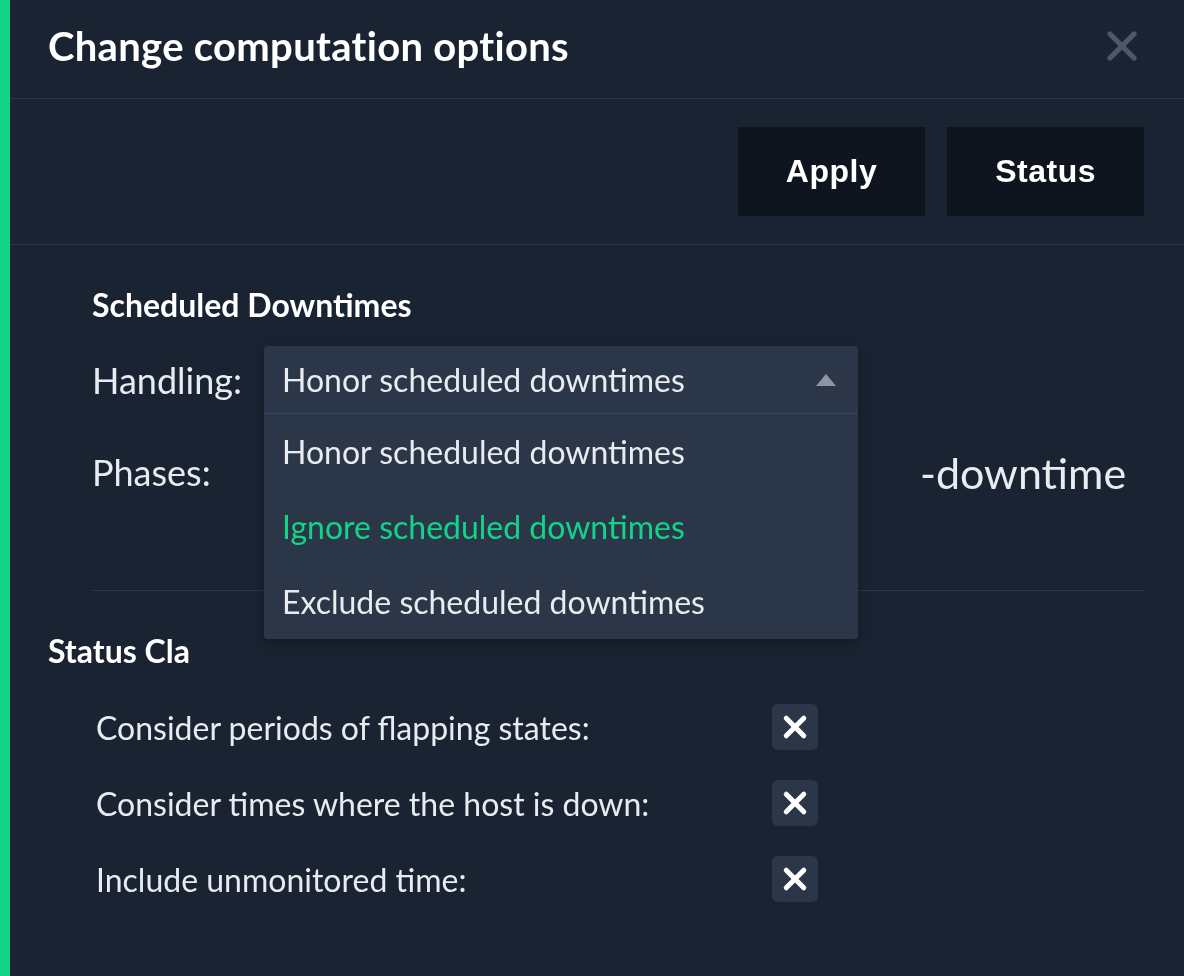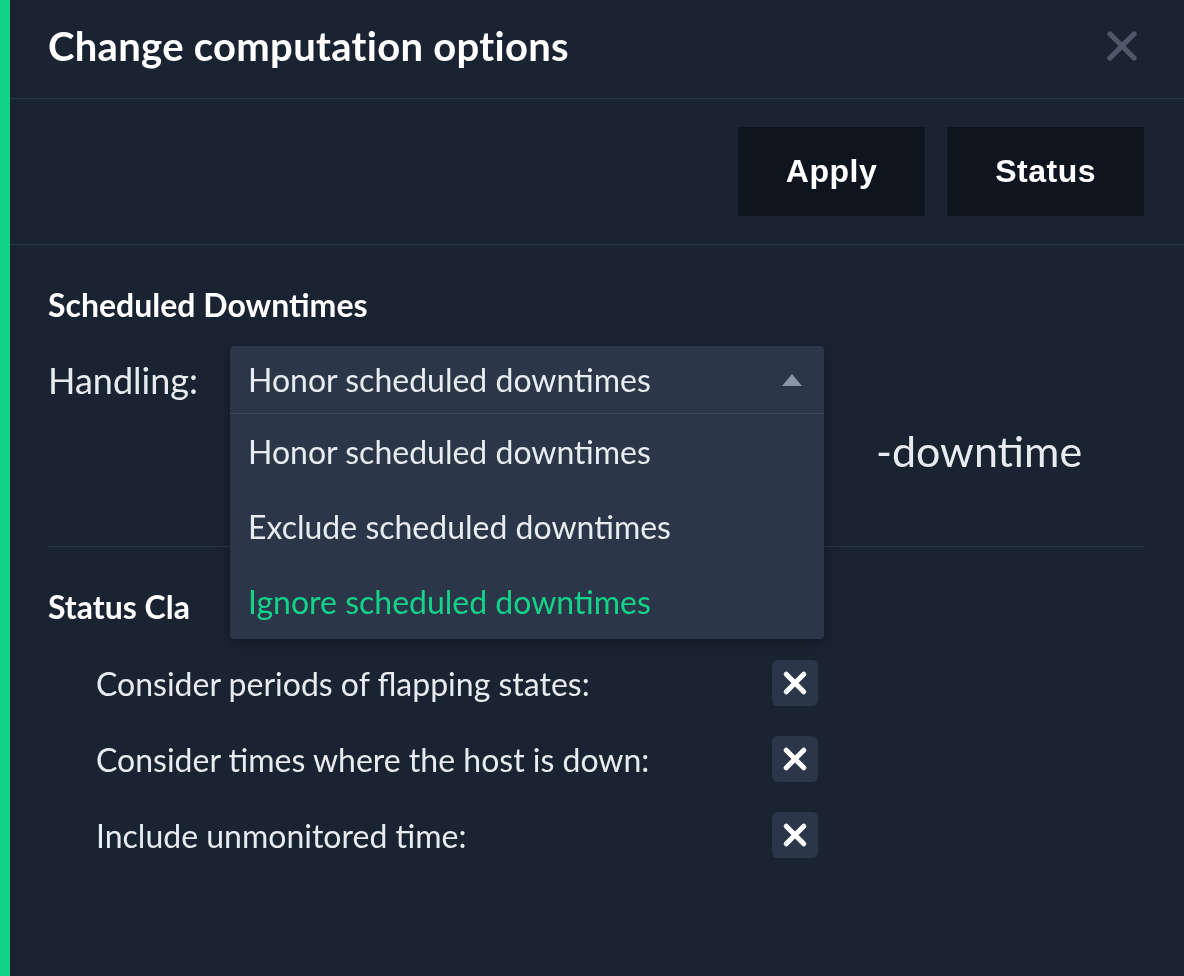--- a/index.html
+++ b/index.html
@@ -61,20 +61,21 @@
       border-radius: 0;
       color: #ffffff;
       font-size: 32px;
       font-weight: 700;
       padding: 26px 48px;
       cursor: pointer;
       letter-spacing: 0.5px;
     }
     .section {
       padding: 40px 40px 0 38px;
+      margin-left: 44px;
     }
     .section-title {
       font-size: 32px;
       font-weight: 700;
       color: #ffffff;
       margin-bottom: 34px;
     }
     .field-row {
       display: flex;
       align-items: center;
@@ -82,21 +83,21 @@
       position: relative;
     }
     .field-label {
       font-size: 36px;
       color: #e8ebef;
       min-width: 180px;
       font-weight: 400;
     }
     .dropdown-wrapper {
       position: absolute;
-      left: 182px;
+      left: 172px;
       top: -12px;
       z-index: 10;
     }
     .dropdown {
       background: #2b3749;
       border-radius: 4px;
       min-width: 594px;
       box-shadow: 0 4px 12px rgba(0,0,0,0.3);
     }
     .dropdown-selected {
@@ -196,27 +197,28 @@
     <div class="field-row">
       <span class="field-label">Handling:</span>
 
       <div class="dropdown-wrapper">
         <div class="dropdown">
           <div class="dropdown-selected">
             <span class="dropdown-selected-text">Honor scheduled downtimes</span>
             <span class="caret-up"></span>
           </div>
           <div class="dropdown-option">Honor scheduled downtimes</div>
+          <div class="dropdown-option highlighted">Ignore scheduled downtimes</div>
           <div class="dropdown-option">Exclude scheduled downtimes</div>
-          <div class="dropdown-option highlighted">Ignore scheduled downtimes</div>
         </div>
       </div>
     </div>
 
     <div class="field-row" style="margin-top:48px;">
+      <span class="field-label">Phases:</span>
       <span class="phases-text">-downtime</span>
     </div>
 
     <div class="section-divider"></div>
   </div>
 
   <div class="status-section">
     <div class="section-title">Status Cla</div>
 
     <div class="status-row">

